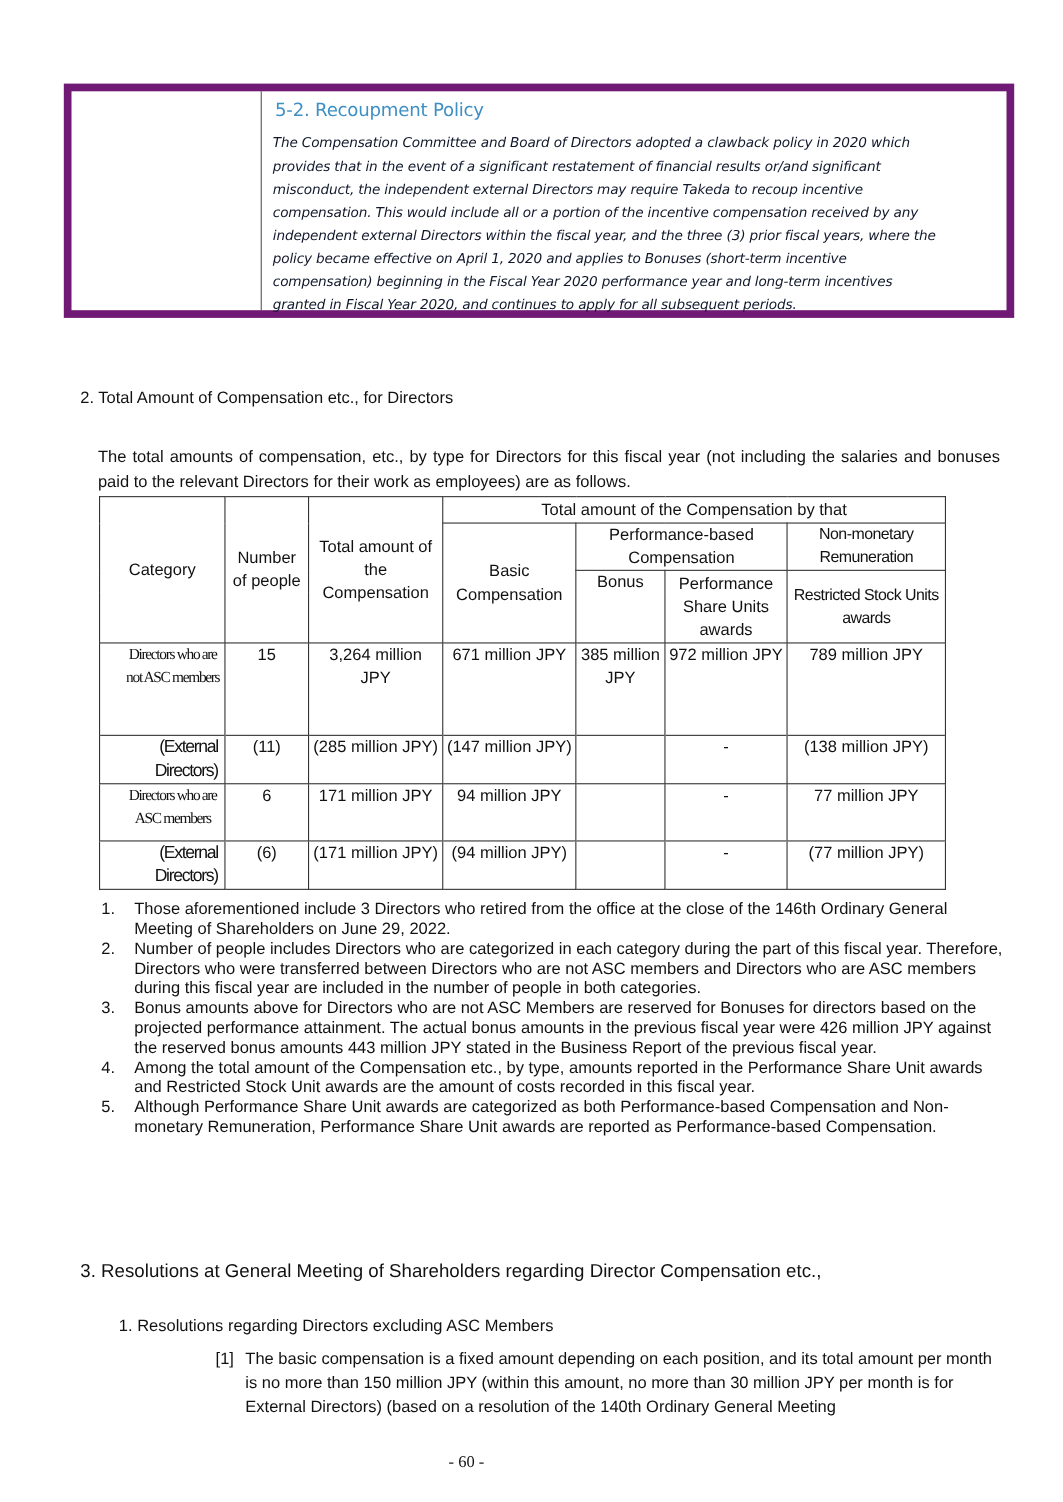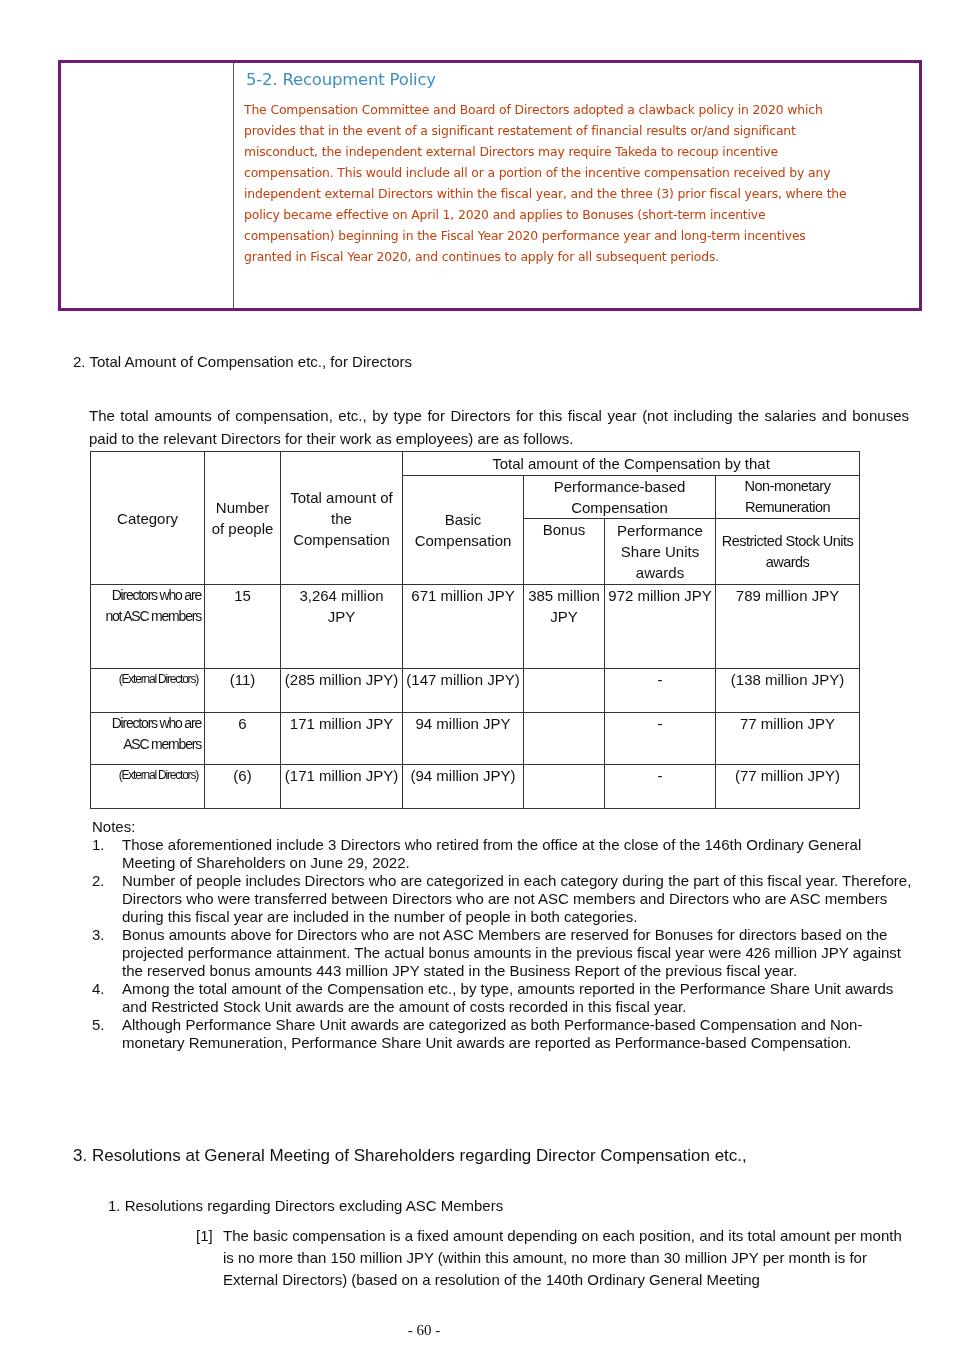--- a/index.html
+++ b/index.html
@@ -1,28 +1,28 @@
 <!DOCTYPE html>
 <html><head>
 <meta charset="utf-8">
 <style>
   html, body { margin: 0; padding: 0; background: #ffffff; }
   body { width: 966px; height: 1365px; position: relative; overflow: hidden; color: #111; font-family: "Liberation Sans", sans-serif; }
-  .policy-box { position: absolute; left: 58px; top: 60px; width: 864px; height: 251px; border: 3px solid #701a75; box-sizing: border-box; display: flex; }
+  .policy-box { position: absolute; left: 58px; top: 76px; width: 864px; height: 213px; border: 7px solid #701a75; box-sizing: border-box; display: flex; }
   .policy-left { width: 172px; border-right: 1px solid #555; }
   .policy-right { flex: 1; padding: 6px 10px 0 10px; font-family: "DejaVu Sans", sans-serif; }
   .policy-title { color: #3d8fc4; font-size: 16.5px; margin: 1px 0 10px 2px; letter-spacing: -0.2px; }
-  .policy-text { font-size: 12.4px; line-height: 21px; letter-spacing: -0.15px; color: #c2410c; }
+  .policy-text { font-size: 12.4px; line-height: 21px; letter-spacing: -0.15px; color: #0f172a; font-style: italic; }
   .sec2-title { position: absolute; left: 73px; top: 353px; font-size: 15px; }
   .sec2-para { position: absolute; left: 89px; top: 404px; width: 820px; font-size: 15px; line-height: 23px; text-align: justify; }
   table.comp { position: absolute; left: 90px; top: 451px; border-collapse: collapse; font-size: 15px; table-layout: fixed; }
   table.comp td { border: 1px solid #333; text-align: center; vertical-align: middle; padding: 0 3px; line-height: 21px; }
   table.comp td.top { vertical-align: top; }
-  table.comp td.cat { text-align: right; font-size: 14px; letter-spacing: -1.2px; padding-left: 6px; }
-  table.comp td.catr { text-align: right; font-size: 12px; letter-spacing: -1.2px; padding-right: 6px; }
+  table.comp td.cat { text-align: center; font-size: 14px; letter-spacing: -1.2px; padding-left: 22px; font-family: Liberation Serif, serif; }
+  table.comp td.catr { text-align: right; font-size: 16px; letter-spacing: -1.2px; padding-right: 6px; }
   table.comp td.small { font-size: 14.5px; letter-spacing: -0.5px; }
   table.comp tr.dotted-bottom td { border-bottom: 1px dotted #666; }
   .notes { position: absolute; left: 92px; top: 818px; width: 820px; font-size: 15px; line-height: 18px; }
   .notes ol { margin: 0; padding: 0; list-style: none; }
   .notes li { position: relative; padding-left: 30px; }
   .notes .num { position: absolute; left: 0; top: 0; }
   .sec3-title { position: absolute; left: 73px; top: 1146px; font-size: 17px; }
   .sec3-sub { position: absolute; left: 108px; top: 1197px; font-size: 15px; }
   .sec3-item { position: absolute; left: 196px; top: 1225px; width: 716px; font-size: 15px; line-height: 22px; }
   .sec3-item .mark { position: absolute; left: 0; top: 0; }
@@ -114,21 +114,20 @@
     <td class="top">(171 million JPY)</td>
     <td class="top">(94 million JPY)</td>
     <td class="top"></td>
     <td class="top">-</td>
     <td class="top">(77 million JPY)</td>
   </tr>
 </tbody>
   </table>
 
 <div class="notes">
-  <div>Notes:</div>
   <ol>
     <li><span class="num">1.</span><span>Those aforementioned include 3 Directors who retired from the office at the close of the 146th Ordinary General Meeting of Shareholders on June 29, 2022.</span></li>
     <li><span class="num">2.</span><span>Number of people includes Directors who are categorized in each category during the part of this fiscal year. Therefore, Directors who were transferred between Directors who are not ASC members and Directors who are ASC members during this fiscal year are included in the number of people in both categories.</span></li>
     <li><span class="num">3.</span><span>Bonus amounts above for Directors who are not ASC Members are reserved for Bonuses for directors based on the projected performance attainment. The actual bonus amounts in the previous fiscal year were 426 million JPY against the reserved bonus amounts 443 million JPY stated in the Business Report of the previous fiscal year.</span></li>
     <li><span class="num">4.</span><span>Among the total amount of the Compensation etc., by type, amounts reported in the Performance Share Unit awards and Restricted Stock Unit awards are the amount of costs recorded in this fiscal year.</span></li>
     <li><span class="num">5.</span><span>Although Performance Share Unit awards are categorized as both Performance-based Compensation and Non-monetary Remuneration, Performance Share Unit awards are reported as Performance-based Compensation.</span></li>
   </ol>
 </div>
 
 <div class="sec3-title">3. Resolutions at General Meeting of Shareholders regarding Director Compensation etc.,</div>

